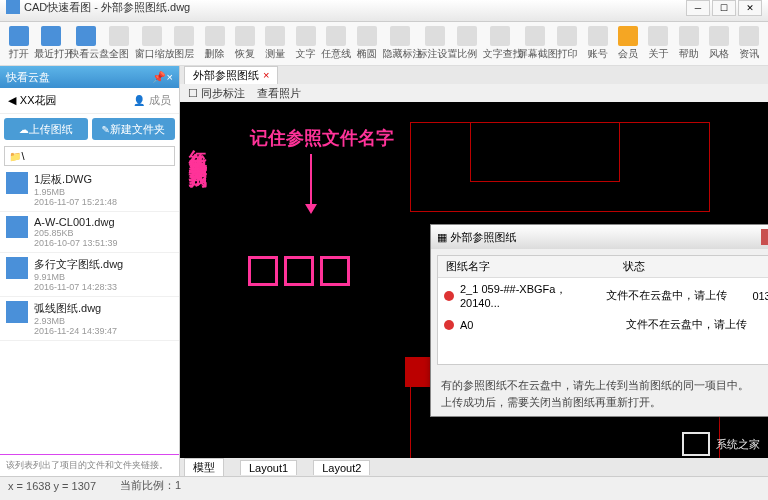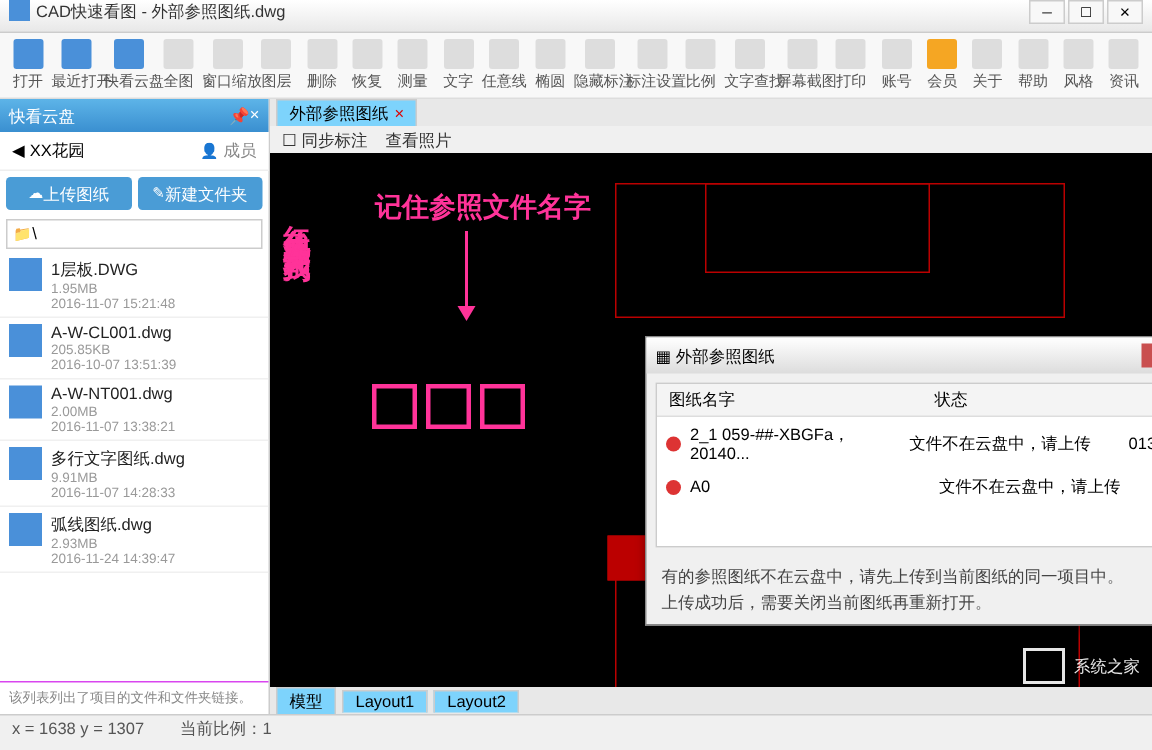--- a/index.html
+++ b/index.html
@@ -23,21 +23,21 @@
 .actions .ab{flex:1;height:22px;background:#4a9cd6;color:#fff;border-radius:3px;display:flex;align-items:center;justify-content:center;font-size:10px}
 .path{height:20px;border:1px solid #ccc;margin:2px 4px;display:flex;align-items:center;padding:0 4px;font-size:10px}
 .files{flex:1;overflow-y:auto}
 .file{padding:4px 6px;border-bottom:1px solid #f0f0f0;display:flex;gap:6px}
 .file .fi{width:22px;height:22px;background:#4a90d9;flex-shrink:0}
 .file .fn{font-size:11px;color:#222}
 .file .fm{font-size:9px;color:#999}
 .side-ft{padding:4px 6px;font-size:9px;color:#888;border-top:1px solid #d946ef}
 .canvas{flex:1;background:#000;position:relative;overflow:hidden}
 .tabs-top{height:18px;background:#e8e8e8;display:flex;align-items:center;padding:0 4px;font-size:10px}
-.tab{padding:1px 8px;background:#7dd3fc;border:1px solid #ccc;border-bottom:none;margin-right:4px}
+.tab{padding:1px 8px;background:#ffffff;border:1px solid #ccc;border-bottom:none;margin-right:16px}
 .tab .cx{color:#d00;margin-left:4px}
 .opts{height:18px;background:#f0f0f0;color:#333;font-size:10px;padding:2px 8px;display:flex;gap:12px}
 .dwg-bg{position:absolute;inset:36px 0 18px 0;background:#000}
 .redline{position:absolute;border:1px solid #b00}
 .tabs-bot{position:absolute;bottom:0;left:0;right:0;height:18px;background:#e8e8e8;display:flex;align-items:center;padding:0 4px;font-size:10px}
 .annot{position:absolute;color:#ff3399;font-weight:bold;font-family:SimSun;text-shadow:0 0 2px #000}
 .annot.v{writing-mode:vertical-rl;font-size:18px;letter-spacing:2px}
 .annot.h{font-size:18px}
 .arrow{position:absolute;width:2px;background:#ff3399}
 .arrow:after{content:"";position:absolute;bottom:-8px;left:-5px;border:6px solid transparent;border-top:10px solid #ff3399}
@@ -123,28 +123,20 @@
           <div class="fi"></div>
           <div>
             <div class="fn">A-W-CL001.dwg</div>
             <div class="fm">205.85KB</div>
             <div class="fm">2016-10-07 13:51:39</div>
           </div>
         </div>
         <div class="file">
           <div class="fi"></div>
           <div>
-            <div class="fn">A-W-NT001.dwg</div>
-            <div class="fm">2.00MB</div>
-            <div class="fm">2016-11-07 13:38:21</div>
-          </div>
-        </div>
-        <div class="file">
-          <div class="fi"></div>
-          <div>
             <div class="fn">多行文字图纸.dwg</div>
             <div class="fm">9.91MB</div>
             <div class="fm">2016-11-07 14:28:33</div>
           </div>
         </div>
         <div class="file">
           <div class="fi"></div>
           <div>
             <div class="fn">弧线图纸.dwg</div>
             <div class="fm">2.93MB</div>

